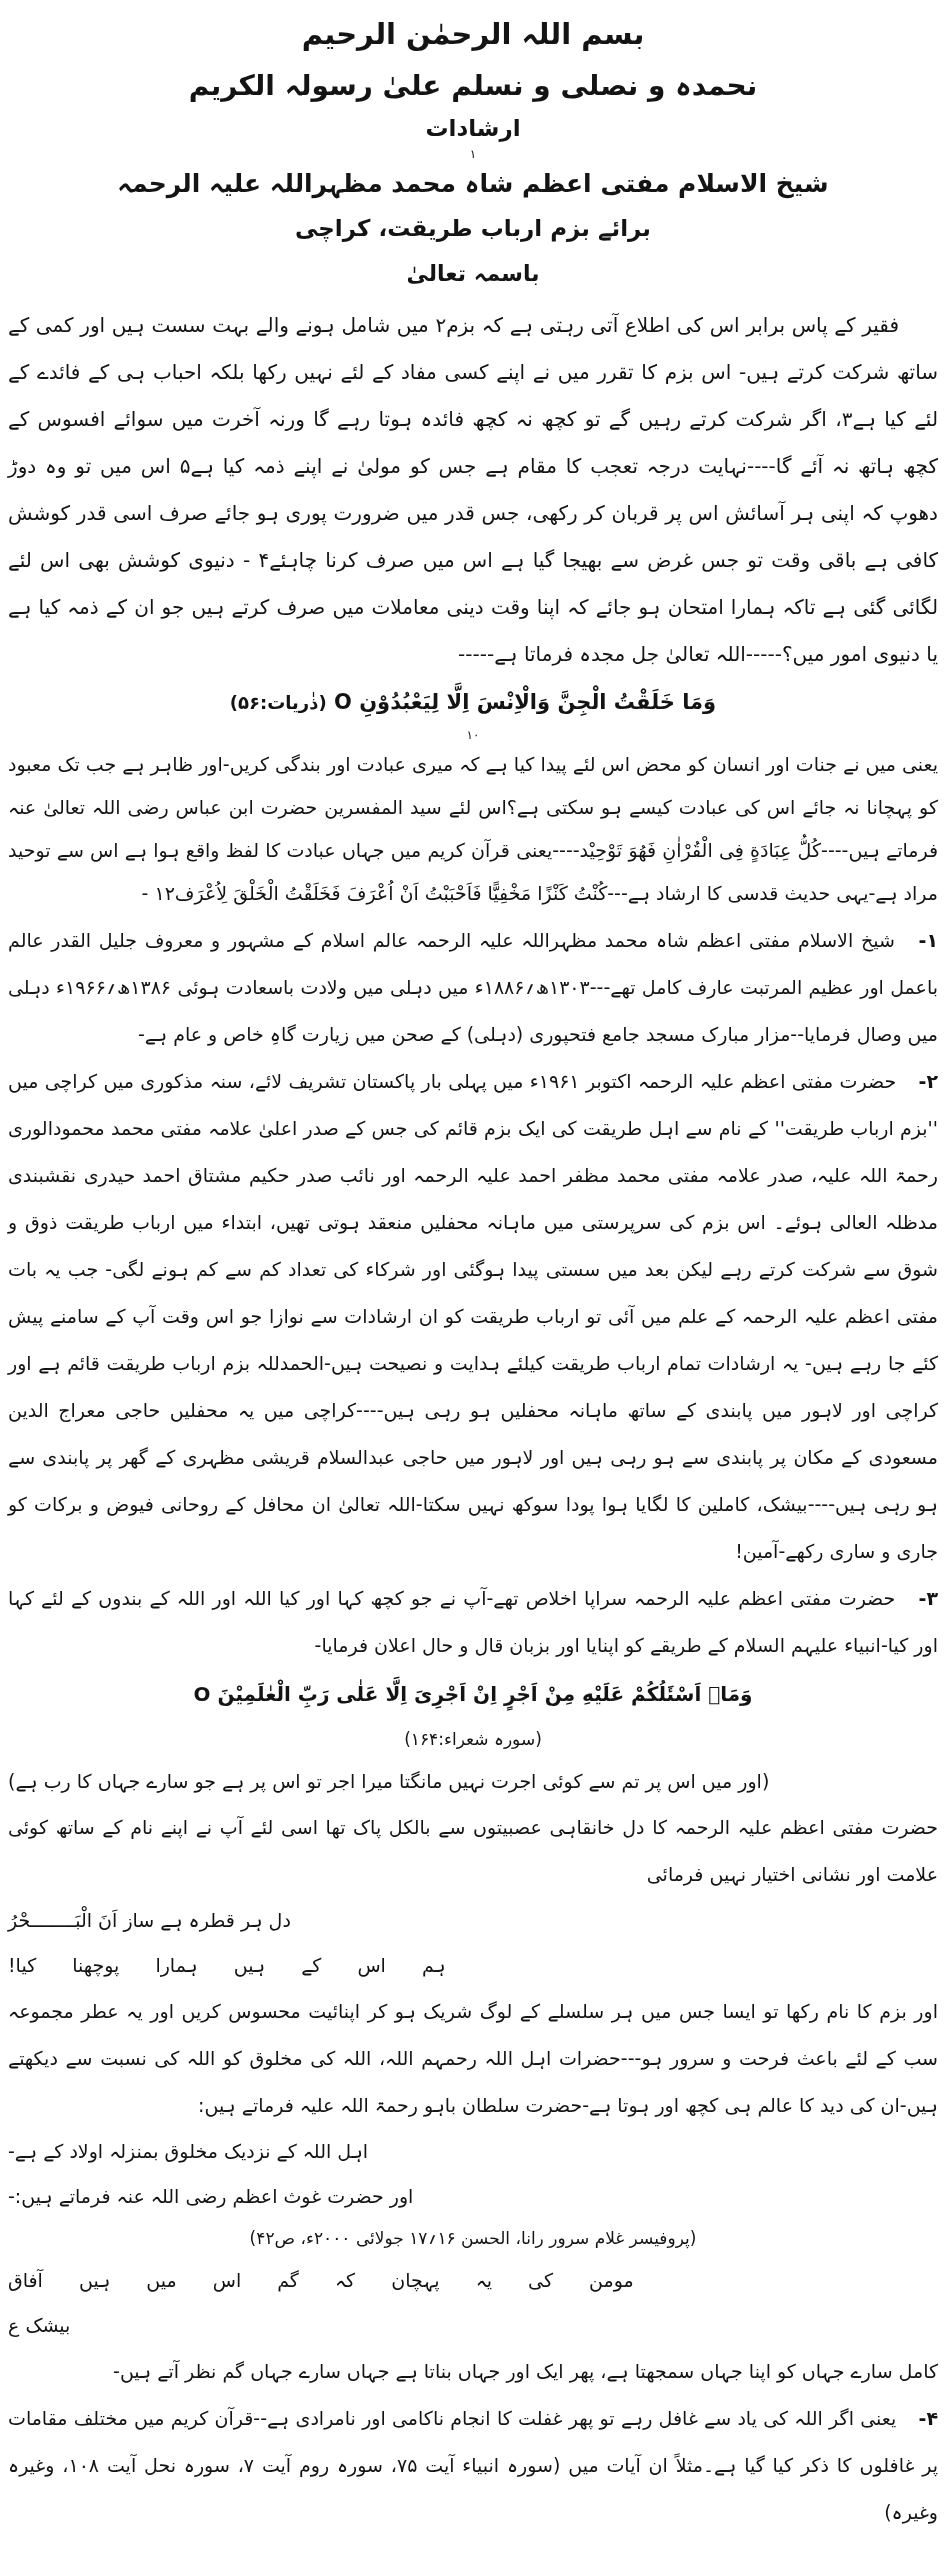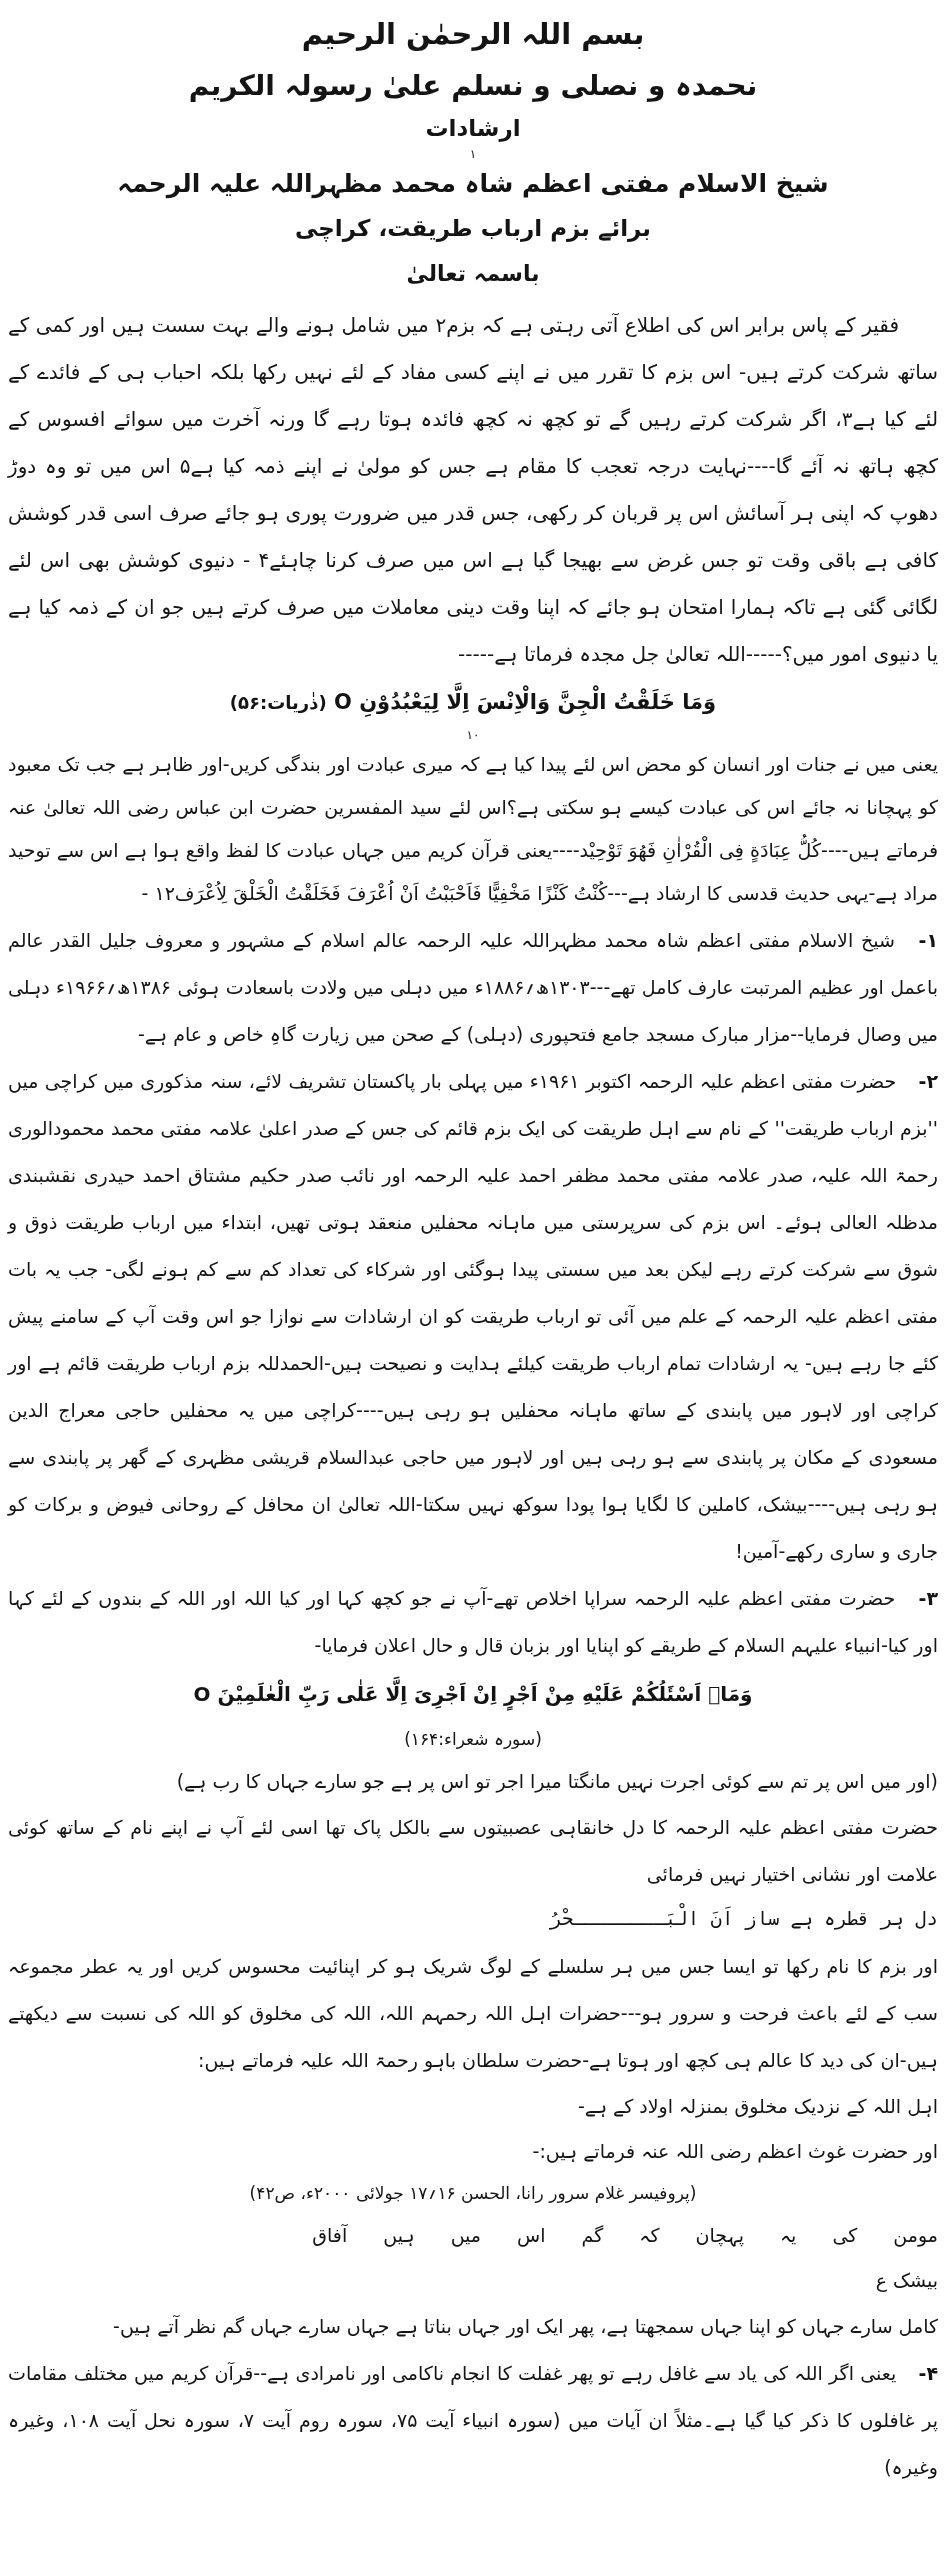--- a/index.html
+++ b/index.html
@@ -49,25 +49,25 @@
     margin: 0;
   }
   .footnotes { margin-top: 2px; }
   .fn {
     font-size: 19px;
     line-height: 47px;
     text-align: justify;
     margin: 0;
   }
   .fn-num { font-weight: bold; padding-left: 16px; }
-  .fn-center   { text-align: right; font-size: 19px; line-height: 45px; margin: 0; }
+  .fn-center   { text-align: left; font-size: 19px; line-height: 45px; margin: 0; }
   .fn-center-sm{ text-align: center; font-size: 17px; line-height: 39px; margin: 0; }
   .fn-qverse   { text-align: center; font-size: 20px; font-weight: bold; line-height: 51px; margin: 0; }
   .spread { word-spacing: 30px; }
-  .stretch { letter-spacing: 1px; font-family: Liberation Mono, monospace; }
+  .stretch { letter-spacing: 1px; }
 </style>
 </head>
 <body>
 
 <div class="page">
 
   <div>
     <p class="hdr-bismillah center">بسم اللہ الرحمٰن الرحیم</p>
     <p class="hdr-hamd center">نحمدہ و نصلی و نسلم علیٰ رسولہ الکریم</p>
     <p class="hdr-title center">ارشادات</p>
@@ -102,20 +102,21 @@
     <div>
       <p class="fn">
         <span class="fn-num">۳-</span>
         <span>حضرت مفتی اعظم علیہ الرحمہ سراپا اخلاص تھے-آپ نے جو کچھ کہا اور کیا اللہ اور اللہ کے بندوں کے لئے کہا اور کیا-انبیاء علیہم السلام کے طریقے کو اپنایا اور بزبان قال و حال اعلان فرمایا-</span>
       </p>
       <p class="fn-qverse">وَمَاۤ اَسْئَلُکُمْ عَلَیْهِ مِنْ اَجْرٍ اِنْ اَجْرِیَ اِلَّا عَلٰی رَبِّ الْعٰلَمِیْنَ O</p>
       <p class="fn-center-sm">(سورہ شعراء:۱۶۴)</p>
       <p class="fn-center">(اور میں اس پر تم سے کوئی اجرت نہیں مانگتا میرا اجر تو اس پر ہے جو سارے جہاں کا رب ہے)</p>
       <p class="fn">حضرت مفتی اعظم علیہ الرحمہ کا دل خانقاہی عصبیتوں سے بالکل پاک تھا اسی لئے آپ نے اپنے نام کے ساتھ کوئی علامت اور نشانی اختیار نہیں فرمائی</p>
       <p class="fn-center stretch">دل ہر قطرہ ہے ساز اَنَ الْبَــــــــحْرُ</p>
+      <p class="fn-center spread">ہم اس کے ہیں ہمارا پوچھنا کیا!</p>
       <p class="fn">اور بزم کا نام رکھا تو ایسا جس میں ہر سلسلے کے لوگ شریک ہو کر اپنائیت محسوس کریں اور یہ عطر مجموعہ سب کے لئے باعث فرحت و سرور ہو---حضرات اہل اللہ رحمہم اللہ، اللہ کی مخلوق کو اللہ کی نسبت سے دیکھتے ہیں-ان کی دید کا عالم ہی کچھ اور ہوتا ہے-حضرت سلطان باہو رحمۃ اللہ علیہ فرماتے ہیں:</p>
       <p class="fn-center">اہل اللہ کے نزدیک مخلوق بمنزلہ اولاد کے ہے-</p>
       <p class="fn-center">اور حضرت غوث اعظم رضی اللہ عنہ فرماتے ہیں:-</p>
       <p class="fn-center-sm">(پروفیسر غلام سرور رانا، الحسن ۱۶؍۱۷ جولائی ۲۰۰۰ء، ص۴۲)</p>
       <p class="fn-center spread">مومن کی یہ پہچان کہ گم اس میں ہیں آفاق</p>
       <p class="fn-center">بیشک ع</p>
       <p class="fn">کامل سارے جہاں کو اپنا جہاں سمجھتا ہے، پھر ایک اور جہاں بناتا ہے جہاں سارے جہاں گم نظر آتے ہیں-</p>
     </div>
 
     <p class="fn">

